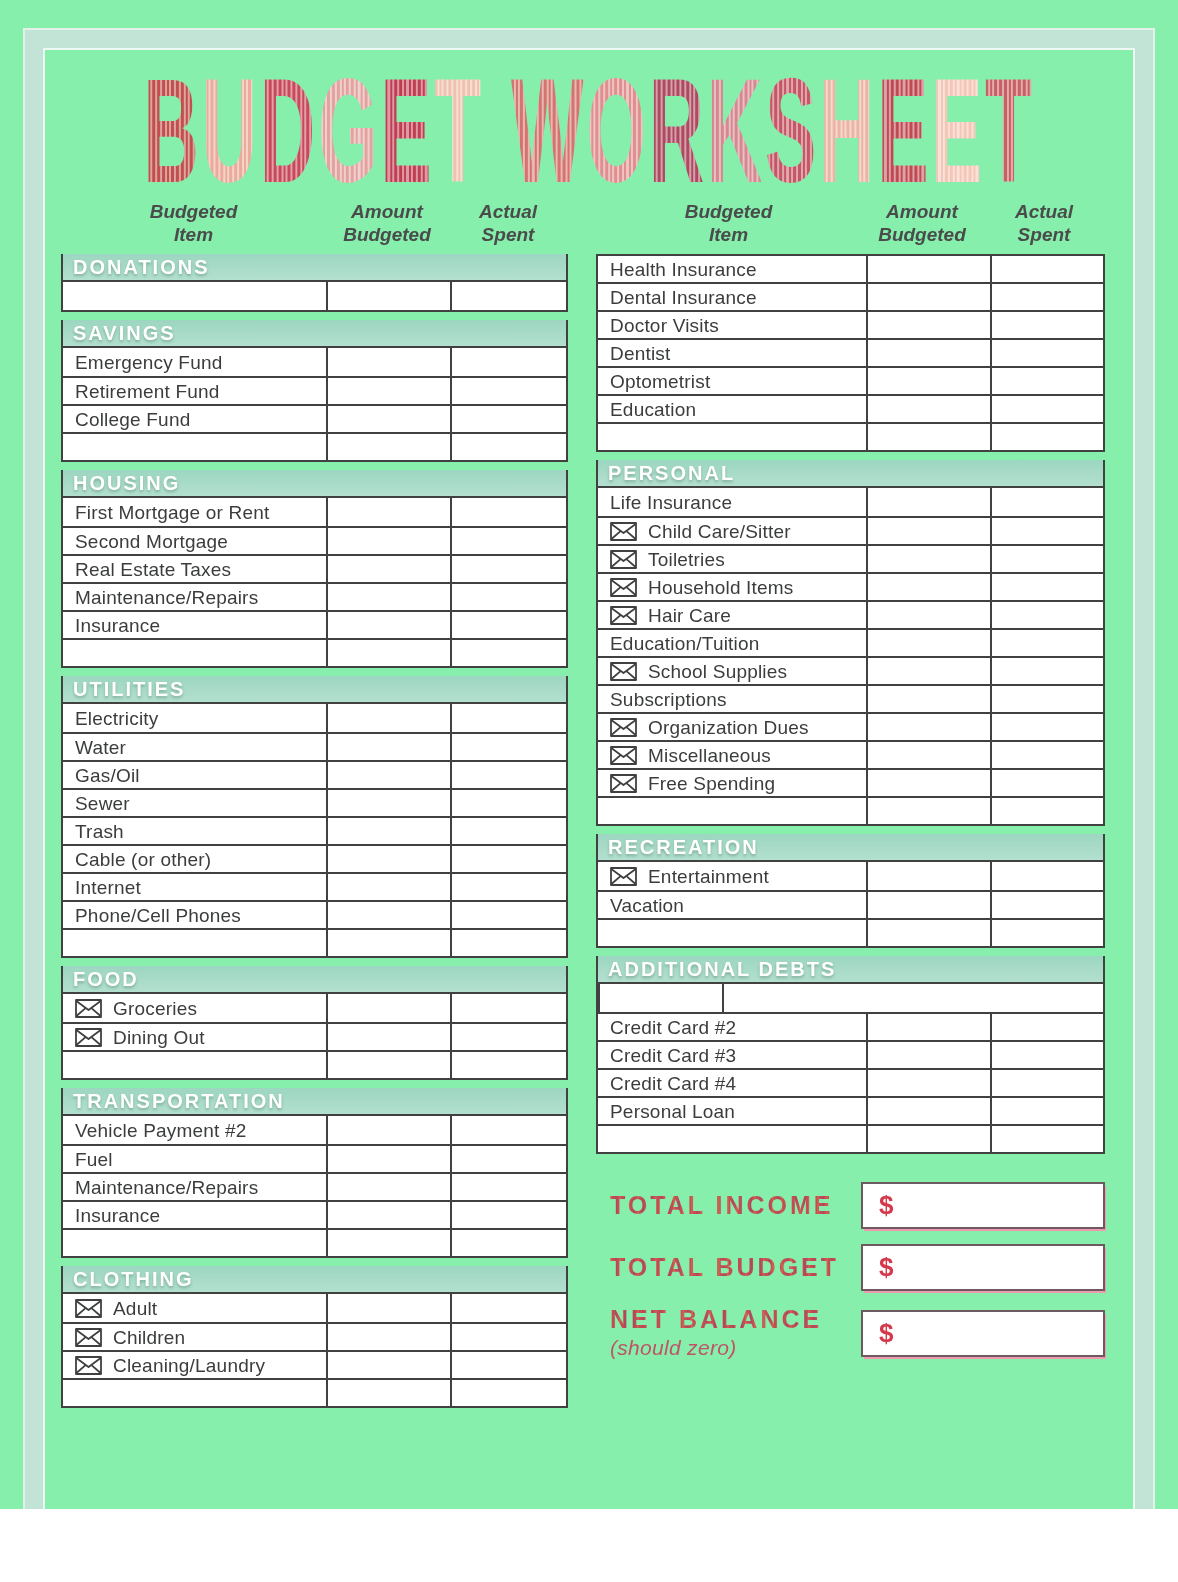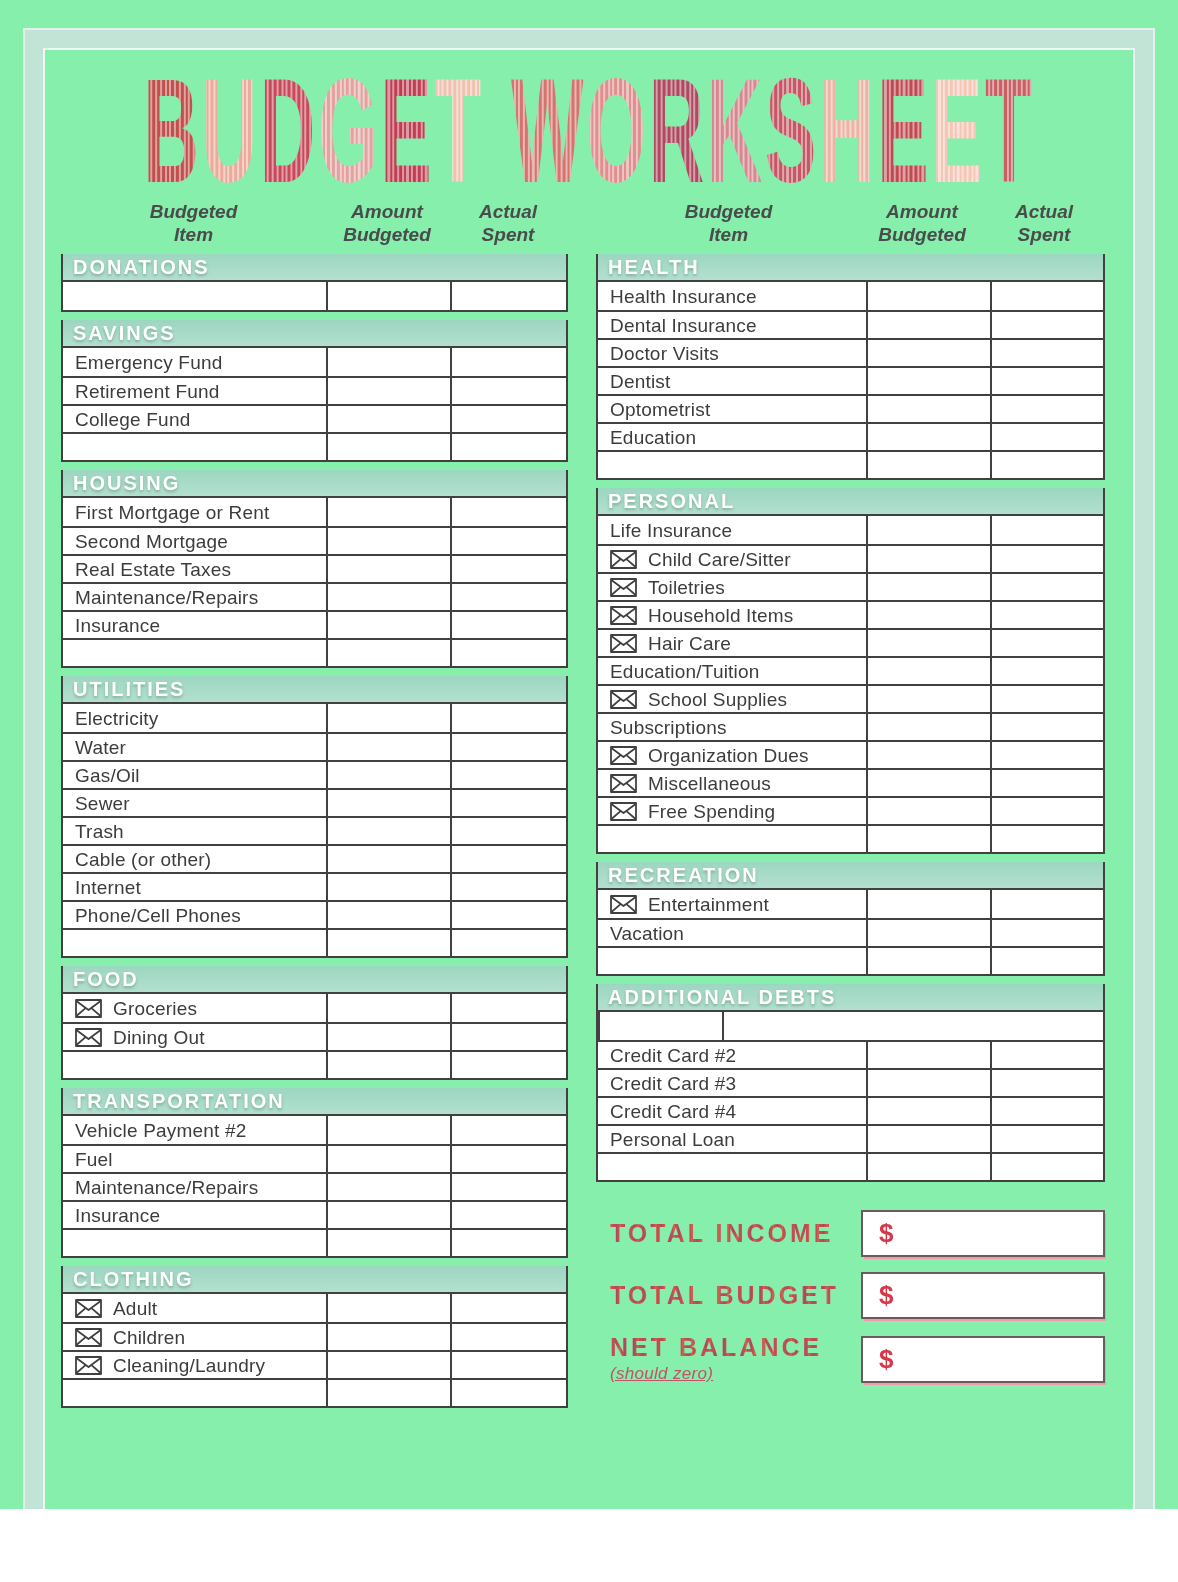--- a/index.html
+++ b/index.html
@@ -76,21 +76,21 @@
   }
   @supports ((-webkit-background-clip: text) or (background-clip: text)) {
     .tlabel {
       color:transparent;
       background-color:var(--tc, #c24d55);
       background-image:
         repeating-linear-gradient(90deg, rgba(221,126,62,.38) 0 2px, rgba(255,255,255,0) 2px 5px, rgba(120,60,110,.25) 5px 7px, rgba(255,255,255,0) 7px 9px);
       -webkit-background-clip:text; background-clip:text;
     }
   }
-  .tnote { font-style:italic; font-size:17px; color:#bf5468; margin-top:2px; letter-spacing:.3px;text-decoration:underline; }
+  .tnote { font-style:italic; font-size:21px; color:#bf5468; margin-top:2px; letter-spacing:.3px; }
   .tbox {
     width:244px; height:47px; background:#fff;
     border:2px solid #6d5a60;
     box-shadow:2px 3px 0 -1px #ef9aae;
     display:flex; align-items:center; padding-left:16px; gap:10px;
   }
   .tcur { color:#d6384b; font-weight:700; font-size:26px; }
   .tval { font-size:22px; color:#3b3d3d; }
 </style>
 </head>
@@ -423,23 +423,20 @@
             <span>Amount</span>
             <span>Budgeted</span>
           </div>
           <div class="h h-spent">
             <span>Actual</span>
             <span>Spent</span>
           </div>
         </div>
         <div class="sections">
             <section class="budget-section">
-              <div class="band">
-                <span class="band-name">HEALTH</span>
-              </div>
               <div class="row">
                 <div class="cell item">
                   <span class="lbl">Health Insurance</span>
                 </div>
                 <div class="cell amt"></div>
                 <div class="cell spent"></div>
               </div>
               <div class="row">
                 <div class="cell item">
                   <span class="lbl">Dental Insurance</span>

